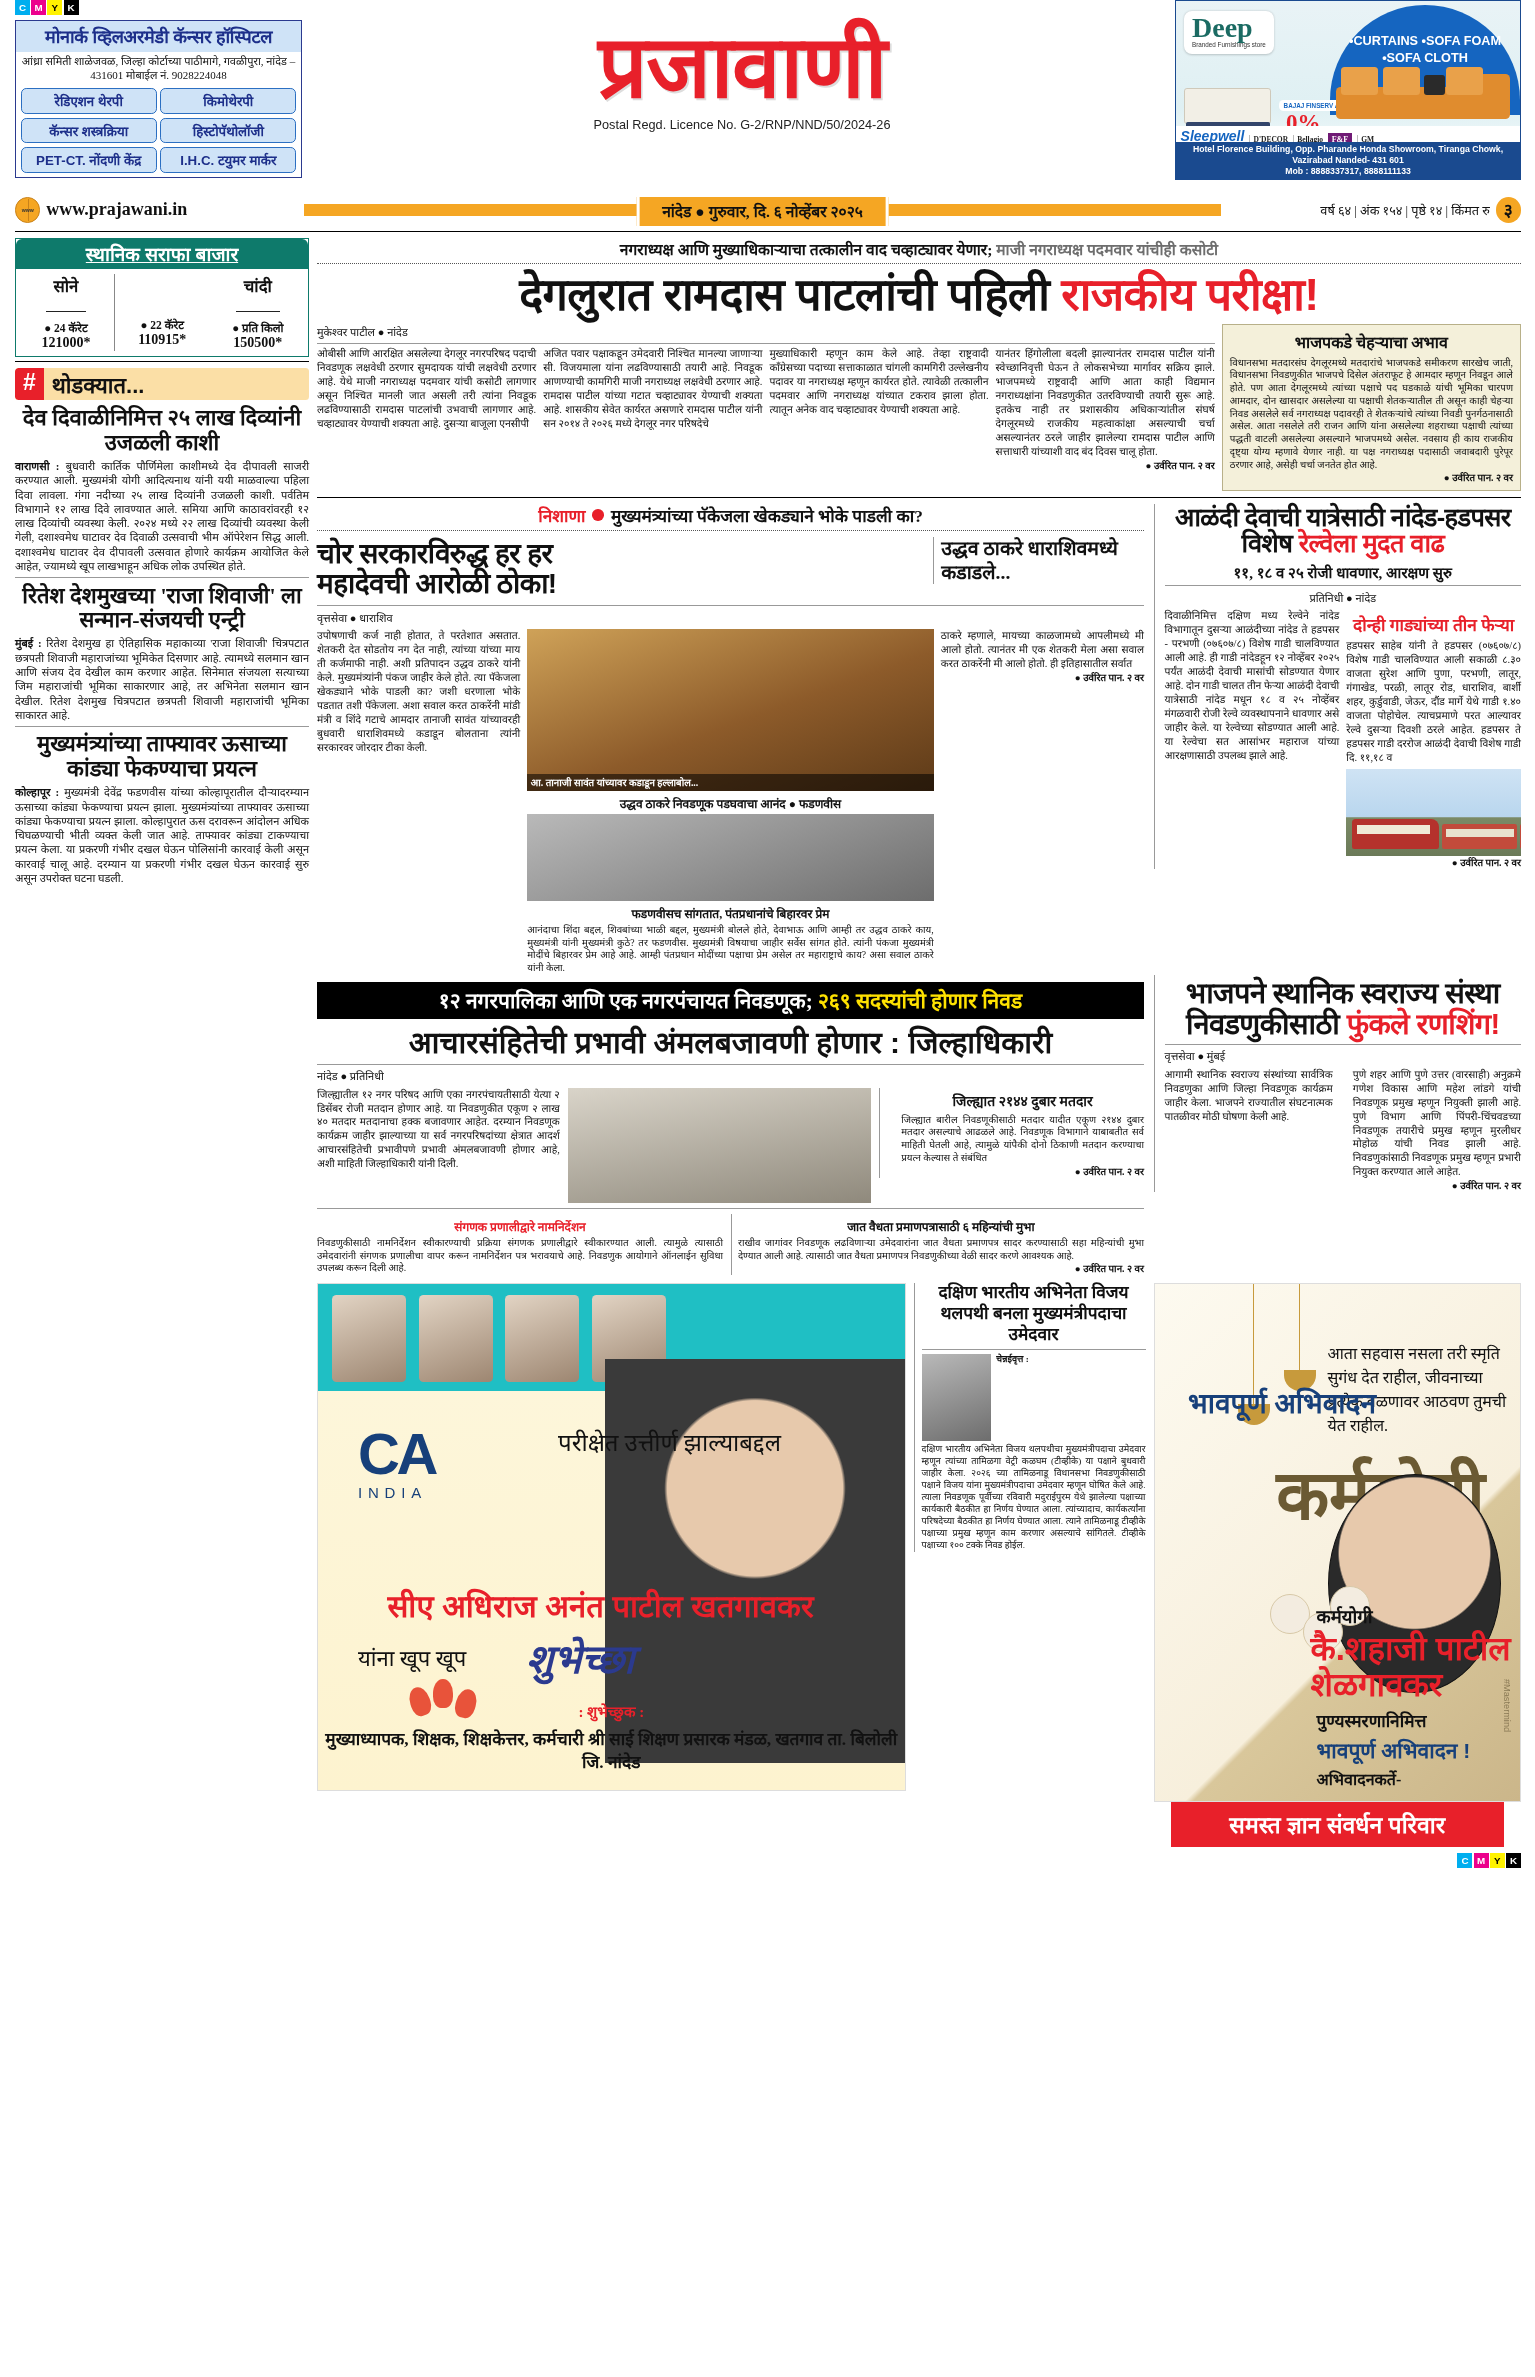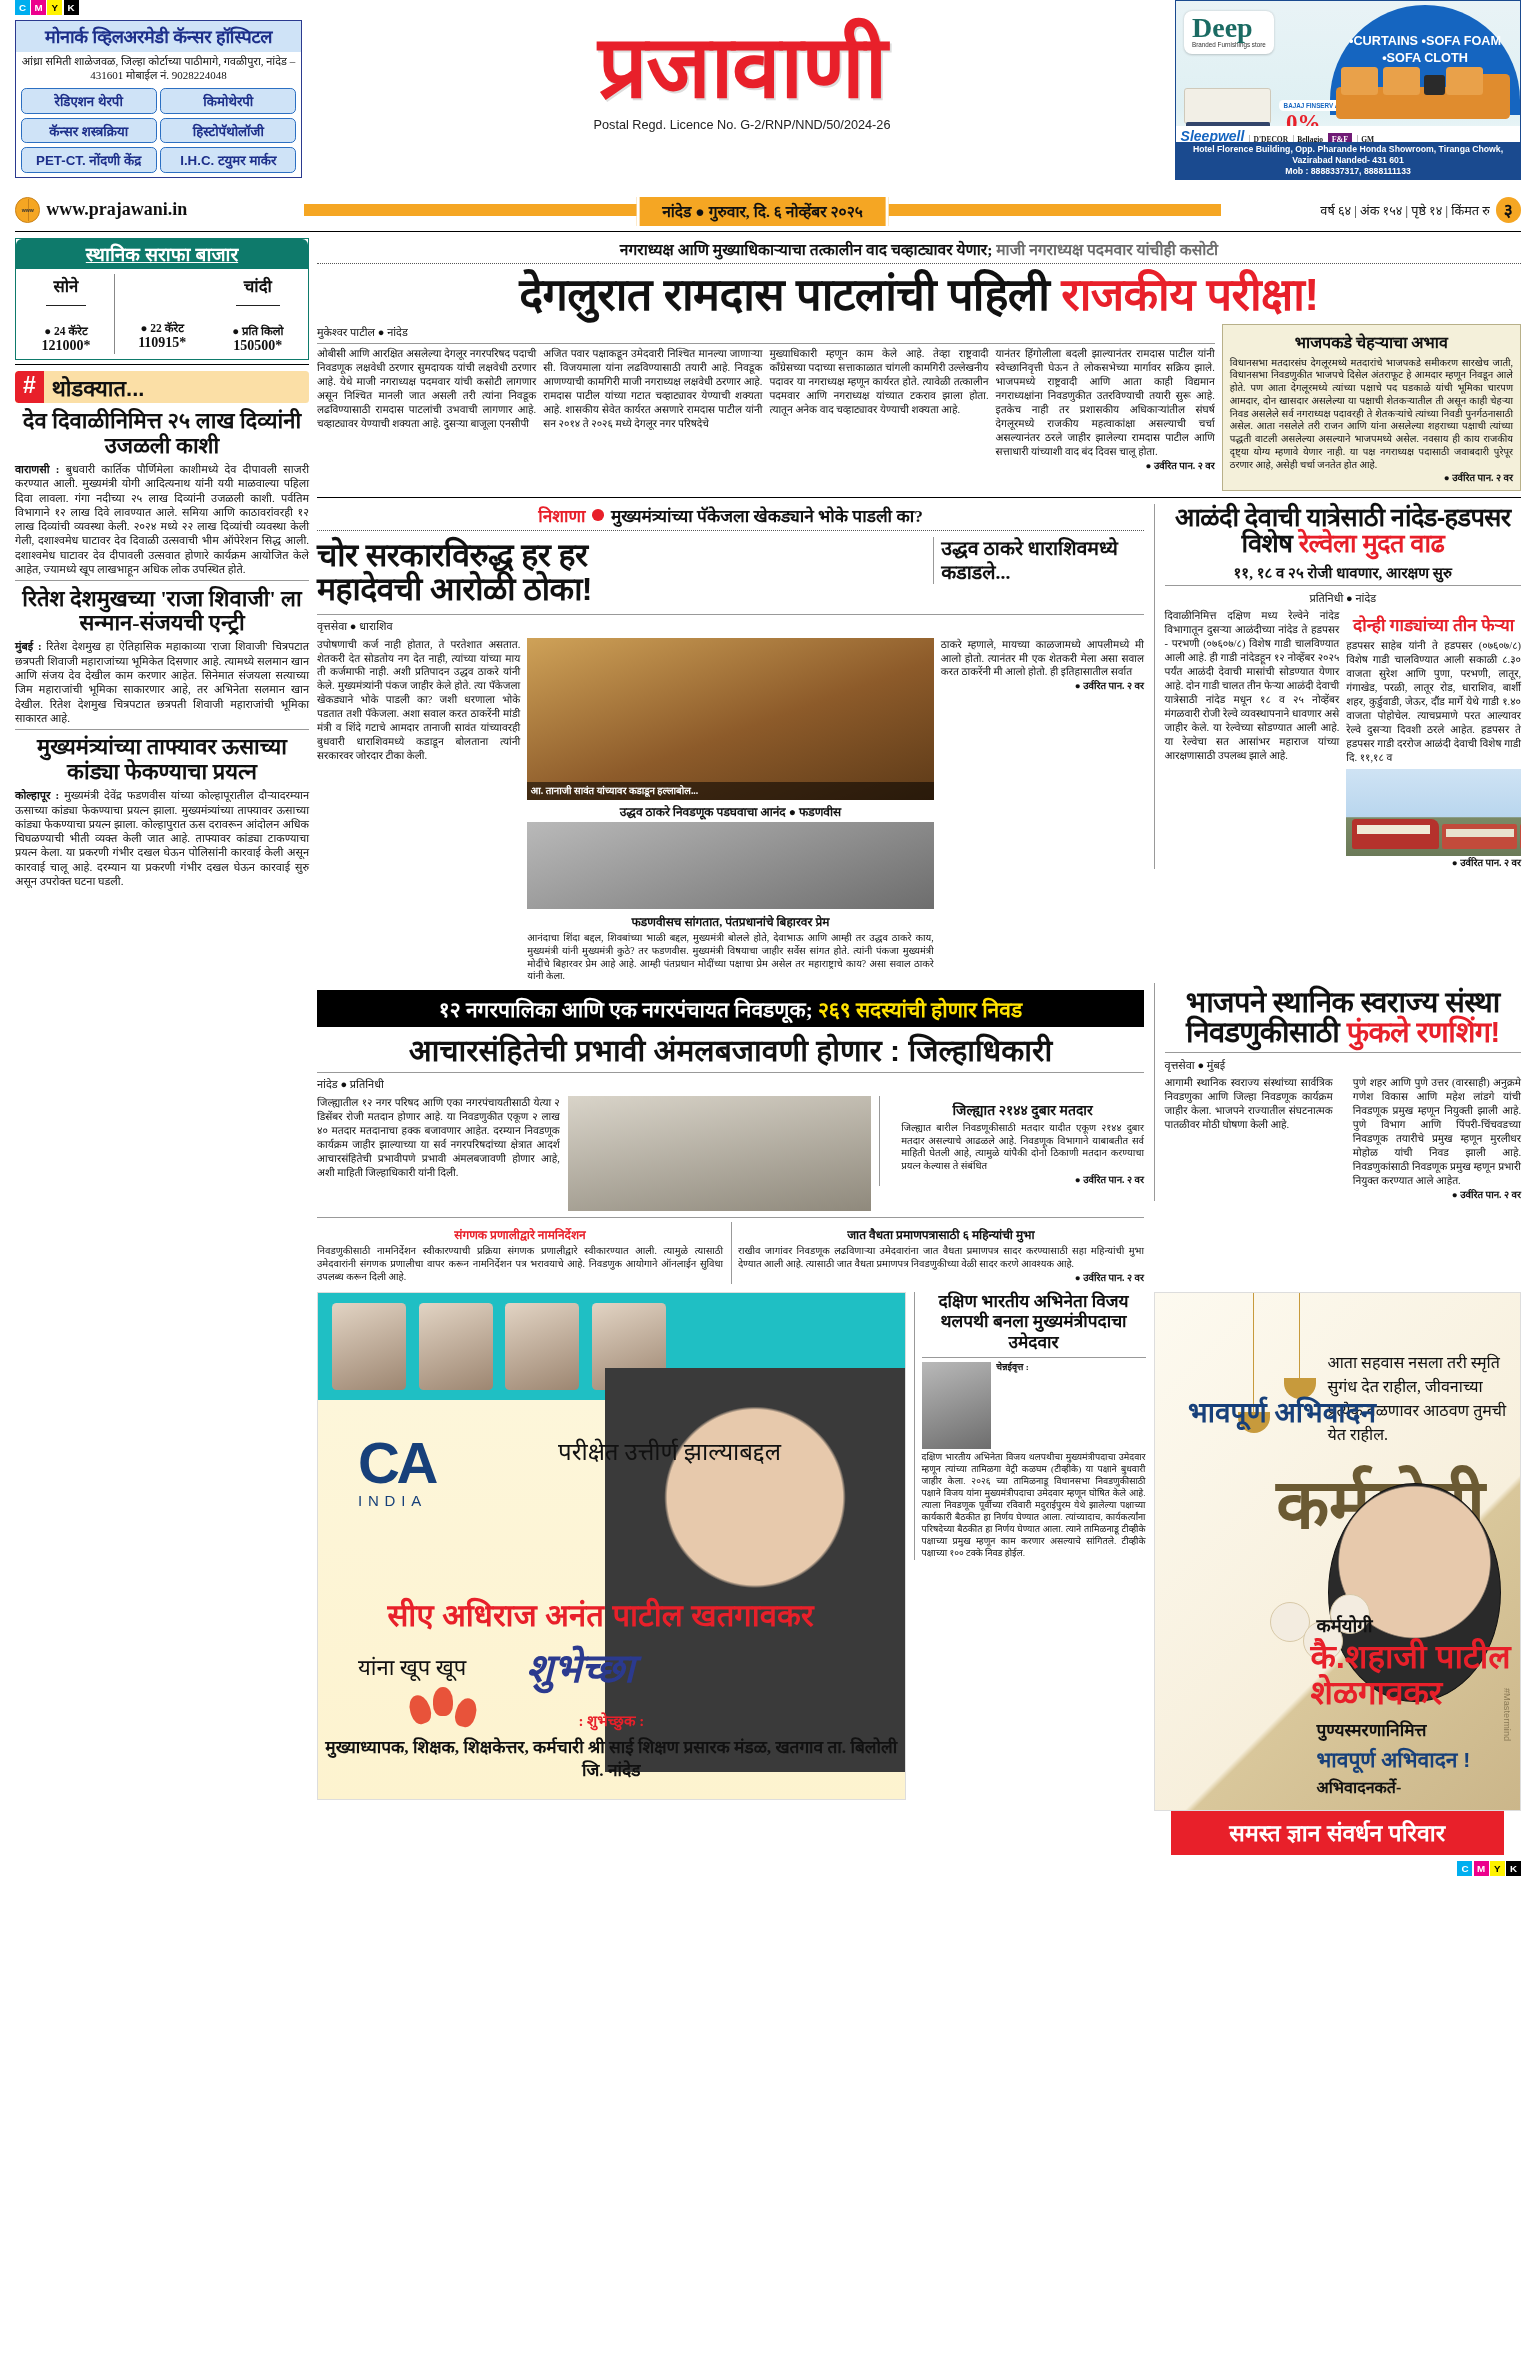--- a/index.html
+++ b/index.html
@@ -72,21 +72,21 @@
   .col-center { flex:1; }
   .rule { border-top:1.2px solid #000; margin:4.6px 0; }
   .thin { border-top:0.6px solid #999; margin:3.5px 0; }
 
   
   .goldbox { border:1.2px solid #0e7a6b; }
   .goldbox .hd { background:#0e7a6b; color:#fff; font:700 19px "Liberation Sans",sans-serif; text-align:center; padding:2.3px 0; border-radius:5.8px 5.8px 0 0;text-decoration:underline; }
   .goldbox .body { display:flex; padding:4.6px 2.3px; }
   .gcol { flex:1; text-align:center; border-right:0.6px solid #888; }
   .gcol:last-child{border-right:none;}
-  .gcol .lbl { font:700 16.7px "Liberation Serif",serif; border-bottom:1.2px solid #222; display:inline-block; padding:0 8px 8px; margin-bottom:17px;}
+  .gcol .lbl { font:700 16.7px "Liberation Serif",serif; border-bottom:1.2px solid #222; display:inline-block; padding:0 8px 14px; margin-bottom:8px;}
   .gcol .sub { font:700 11.5px "Liberation Serif",serif; }
   .gcol .val { font:700 14px "Liberation Serif",serif; }
   .gwide { flex:2; display:flex; }
 
   
   .thod { display:flex; align-items:stretch; background:#fbdfa6; margin-top:5.8px; border-radius:3.5px; overflow:hidden; }
   .thod .hash { background:#e8202a; color:#fff; font:900 23px "Liberation Sans",sans-serif; padding:1.2px 8px; border-radius:3.5px 0 0 3.5px; }
   .thod .txt { font:900 22px "Liberation Sans",sans-serif; padding:1.2px 8px; }
 
   .brief h3 { font:700 22px "Liberation Serif",serif; text-align:center; line-height:1.12; margin:5.8px 0 3.5px; }
@@ -361,21 +361,21 @@
 
         <div style="flex:2.9">
           <div class="nishana">
             <span class="tag">निशाणा</span>
             <span class="bullet"></span>
             <span>मुख्यमंत्र्यांच्या पॅकेजला खेकड्याने भोके पाडली का?</span>
           </div>
 
           <div style="display:flex;gap:8px;margin-top:5.8px;align-items:flex-start">
             <div style="flex:3">
-              <div class="bighead" style="font-size:32px;text-align:left;margin:2.3px 0 3.5px">
+              <div class="bighead" style="font-size:28px;text-align:left;margin:2.3px 0 3.5px">
                 <div>चोर सरकारविरुद्ध हर हर</div>
                 <div>महादेवची आरोळी ठोका!</div>
               </div>
             </div>
             <div style="flex:1;border-left:0.6px solid #999;padding-left:7px">
               <div style="font:700 19.6px 'Liberation Serif',serif;line-height:1.2">उद्धव ठाकरे धाराशिवमध्ये कडाडले...</div>
             </div>
           </div>
 
           <div class="thin"></div>

